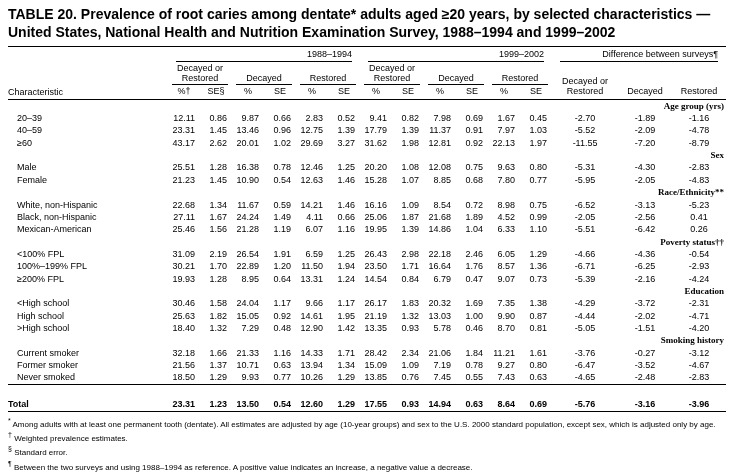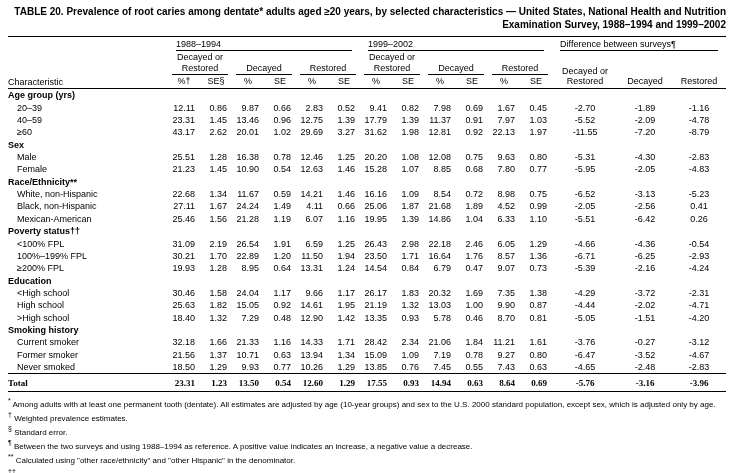--- a/index.html
+++ b/index.html
@@ -4,46 +4,46 @@
 <style>
   * { box-sizing: border-box; }
   html, body { margin: 0; padding: 0; background: #fff; }
   body {
     width: 734px; height: 473px; overflow: hidden;
     padding: 5px 8px 0 8px;
     color: #000;
     font-family: "Liberation Sans", "DejaVu Sans", sans-serif;
   }
   .title {
-    font-size: 10px; font-weight: bold; line-height: 1.3;
-    margin-bottom: 5px; letter-spacing: 0px; text-align: right;
+    font-size: 14px; font-weight: bold; line-height: 1.3;
+    margin-bottom: 5px; letter-spacing: 0px;
   }
   table {
     border-collapse: collapse; table-layout: fixed; width: 718px;
     font-size: 9px; line-height: 1.15;
   }
   col.c-char  { width: 160px; }
   col.c-num   { width: 32px; }
   col.c-diff1 { width: 66px; }
   col.c-diff  { width: 54px; }
   th, td { padding: 1px 2px; vertical-align: bottom; font-weight: normal; }
   th.bt { border-top: 1px solid #000; }
   .bb   { border-bottom: 1px solid #000; }
   th.char { text-align: left; vertical-align: bottom; padding-left: 0; margin-top: 44px; }
-  th.grp { text-align: left; padding: 0; }
+  th.grp { text-align: right; padding: 0; }
   th.grp div { border-bottom: 1px solid #000; margin: 0 8px; padding: 2px 0 1px 0; }
   th.sub { text-align: center; padding: 0; vertical-align: bottom; }
   th.sub div { border-bottom: 1px solid #000; margin: 0 4px; padding: 1px 0 1px 0; }
   th.diffsub { text-align: center; vertical-align: bottom; padding-bottom: 2px; }
   th.msr { text-align: center; padding-bottom: 2px; }
   td.label { text-align: left; padding-left: 9px; white-space: nowrap; margin-top: 39px; }
-  td.section { text-align: left; font-weight: bold; padding-left: 0; white-space: nowrap; }
+  td.section { text-align: right; font-weight: bold; padding-left: 0; white-space: nowrap; font-family: Liberation Serif, serif; }
   td.num  { text-align: right; padding-right: 5px; white-space: nowrap; }
   td.diff { text-align: center; padding-right: 2px; }
-  tr.total td { font-weight: bold; border-top: 1px solid #000; border-bottom: 1px solid #000; padding-top: 4px; padding-bottom: 2px; font-family: Liberation Serif, serif; }
+  tr.total td { font-weight: bold; border-top: 1px solid #000; border-bottom: 1px solid #000; padding-top: 14px; padding-bottom: 2px; }
   tr.total td.label { padding-left: 0; }
   .footnotes { margin-top: 4px; font-size: 8px; line-height: 1.32; }
   .footnote { padding-left: 10px; text-indent: -10px; }
   .footnote sup { font-size: 7px; }
 </style>
 </head>
 <body>
 
 <div class="title">TABLE 20. Prevalence of root caries among dentate* adults aged ≥20 years, by selected characteristics — United States, National Health and Nutrition Examination Survey, 1988–1994 and 1999–2002</div>
 

